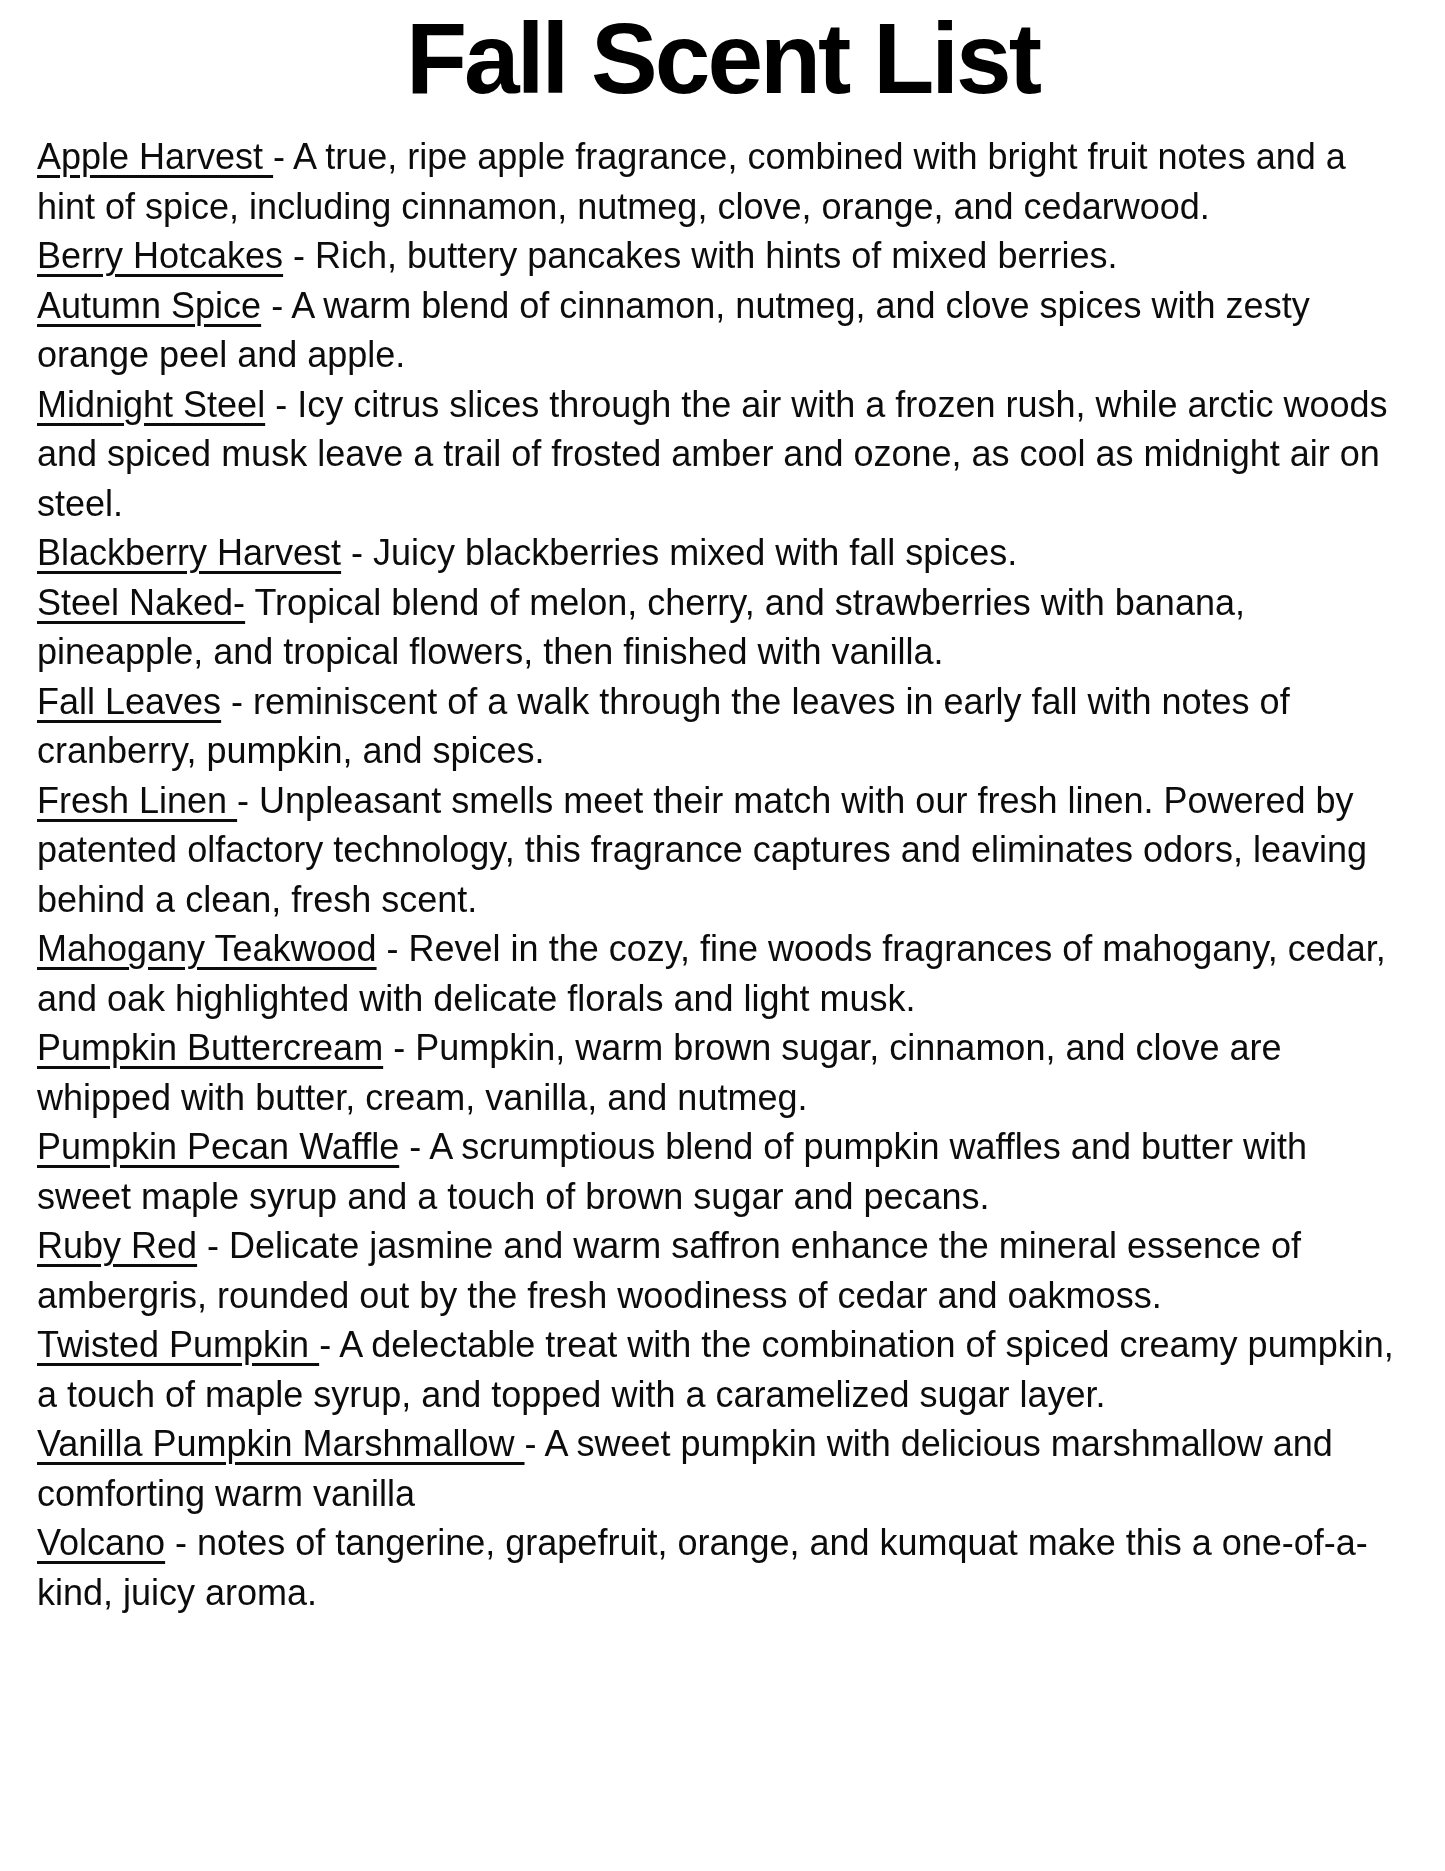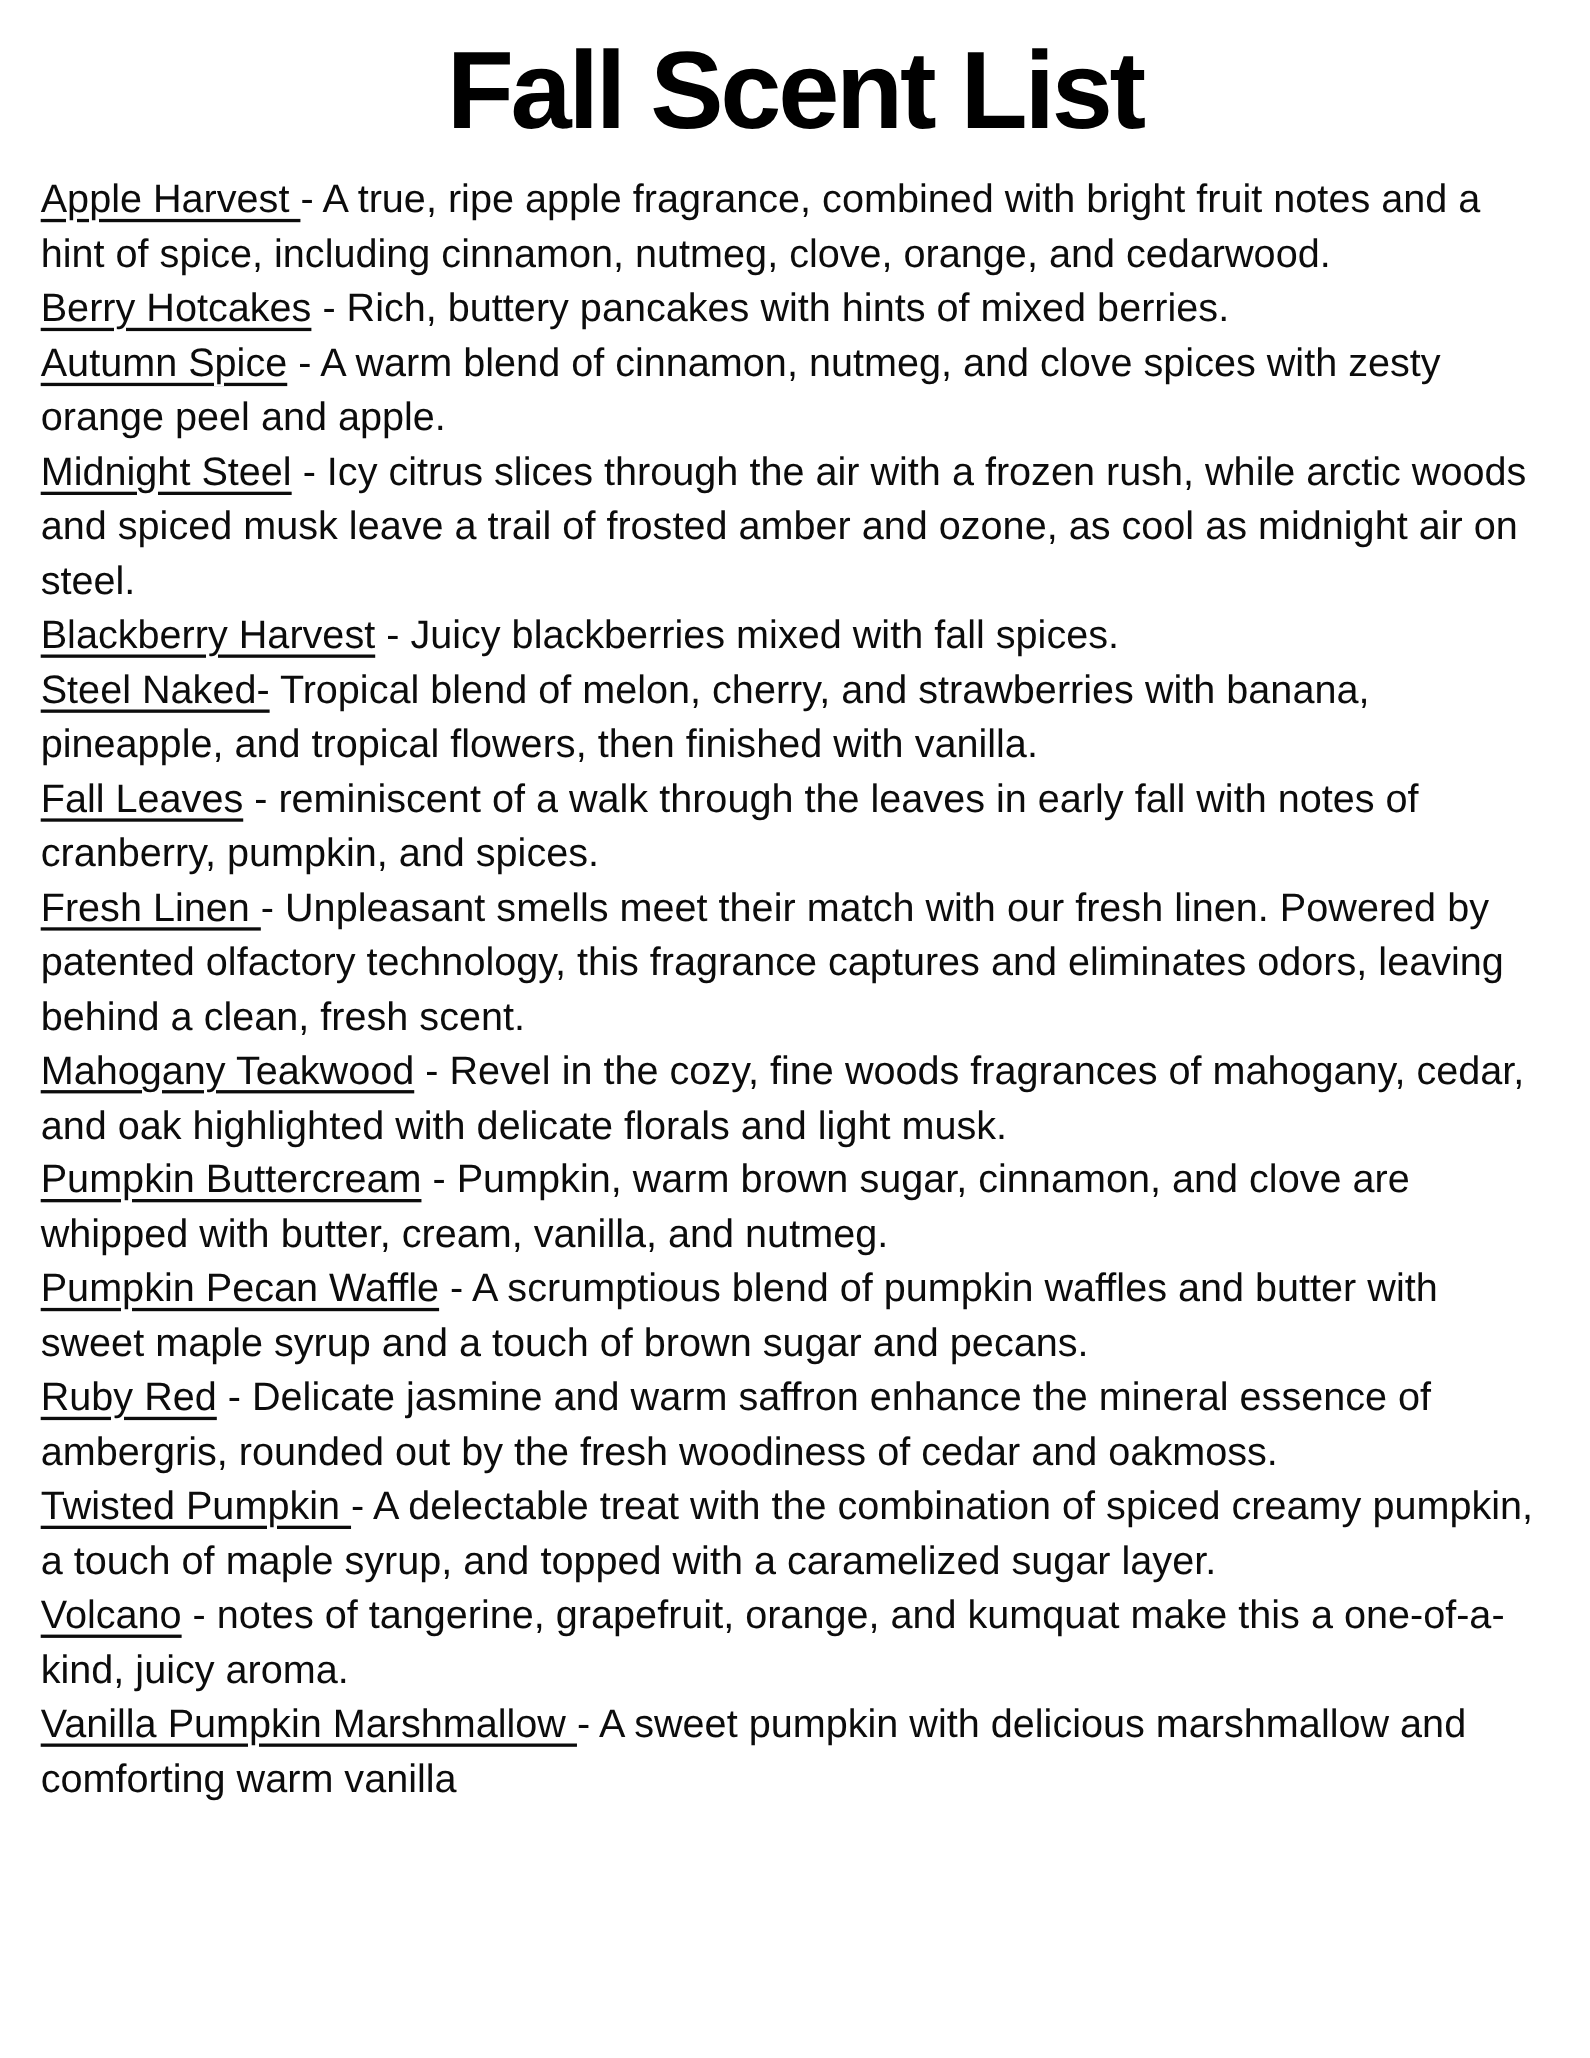--- a/index.html
+++ b/index.html
@@ -13,21 +13,21 @@
     height: 1871px;
     font-family: "Liberation Sans", sans-serif;
     color: #000000;
     overflow: hidden;
   }
   .page {
     width: 100%;
     height: 100%;
   }
   .title {
-    margin: 32px 0 0 0;
+    margin: 8px 0 0 0;
     font-size: 100px;
     line-height: 1.0;
     font-weight: 900;
     letter-spacing: -3px;
     text-align: center;
     color: #000000;
   }
   .scent-list {
     margin: 24px 37px 0 37px;
     font-size: 36px;
@@ -75,19 +75,19 @@
     <p class="entry"><span class="scent-name">Mahogany Teakwood</span><span class="scent-desc"> - Revel in the cozy, fine woods fragrances of mahogany, cedar, and oak highlighted with delicate florals and light musk.</span></p>
 
     <p class="entry"><span class="scent-name">Pumpkin Buttercream</span><span class="scent-desc"> - Pumpkin, warm brown sugar, cinnamon, and clove are whipped with butter, cream, vanilla, and nutmeg.</span></p>
 
     <p class="entry"><span class="scent-name">Pumpkin Pecan Waffle</span><span class="scent-desc"> - A scrumptious blend of pumpkin waffles and butter with sweet maple syrup and a touch of brown sugar and pecans.</span></p>
 
     <p class="entry"><span class="scent-name">Ruby Red</span><span class="scent-desc"> - Delicate jasmine and warm saffron enhance the mineral essence of ambergris, rounded out by the fresh woodiness of cedar and oakmoss.</span></p>
 
     <p class="entry"><span class="scent-name">Twisted Pumpkin </span><span class="scent-desc">- A delectable treat with the combination of spiced creamy pumpkin, a touch of maple syrup, and topped with a caramelized sugar layer.</span></p>
 
+    <p class="entry"><span class="scent-name">Vanilla Pumpkin Marshmallow </span><span class="scent-desc">- A sweet pumpkin with delicious marshmallow and comforting warm vanilla</span></p>
+
     <p class="entry"><span class="scent-name">Volcano</span><span class="scent-desc"> - notes of tangerine, grapefruit, orange, and kumquat make this a one-of-a-kind, juicy aroma.</span></p>
-
-    <p class="entry"><span class="scent-name">Vanilla Pumpkin Marshmallow </span><span class="scent-desc">- A sweet pumpkin with delicious marshmallow and comforting warm vanilla</span></p>
 
   </section>
 
 </main>
 
 </body></html>

